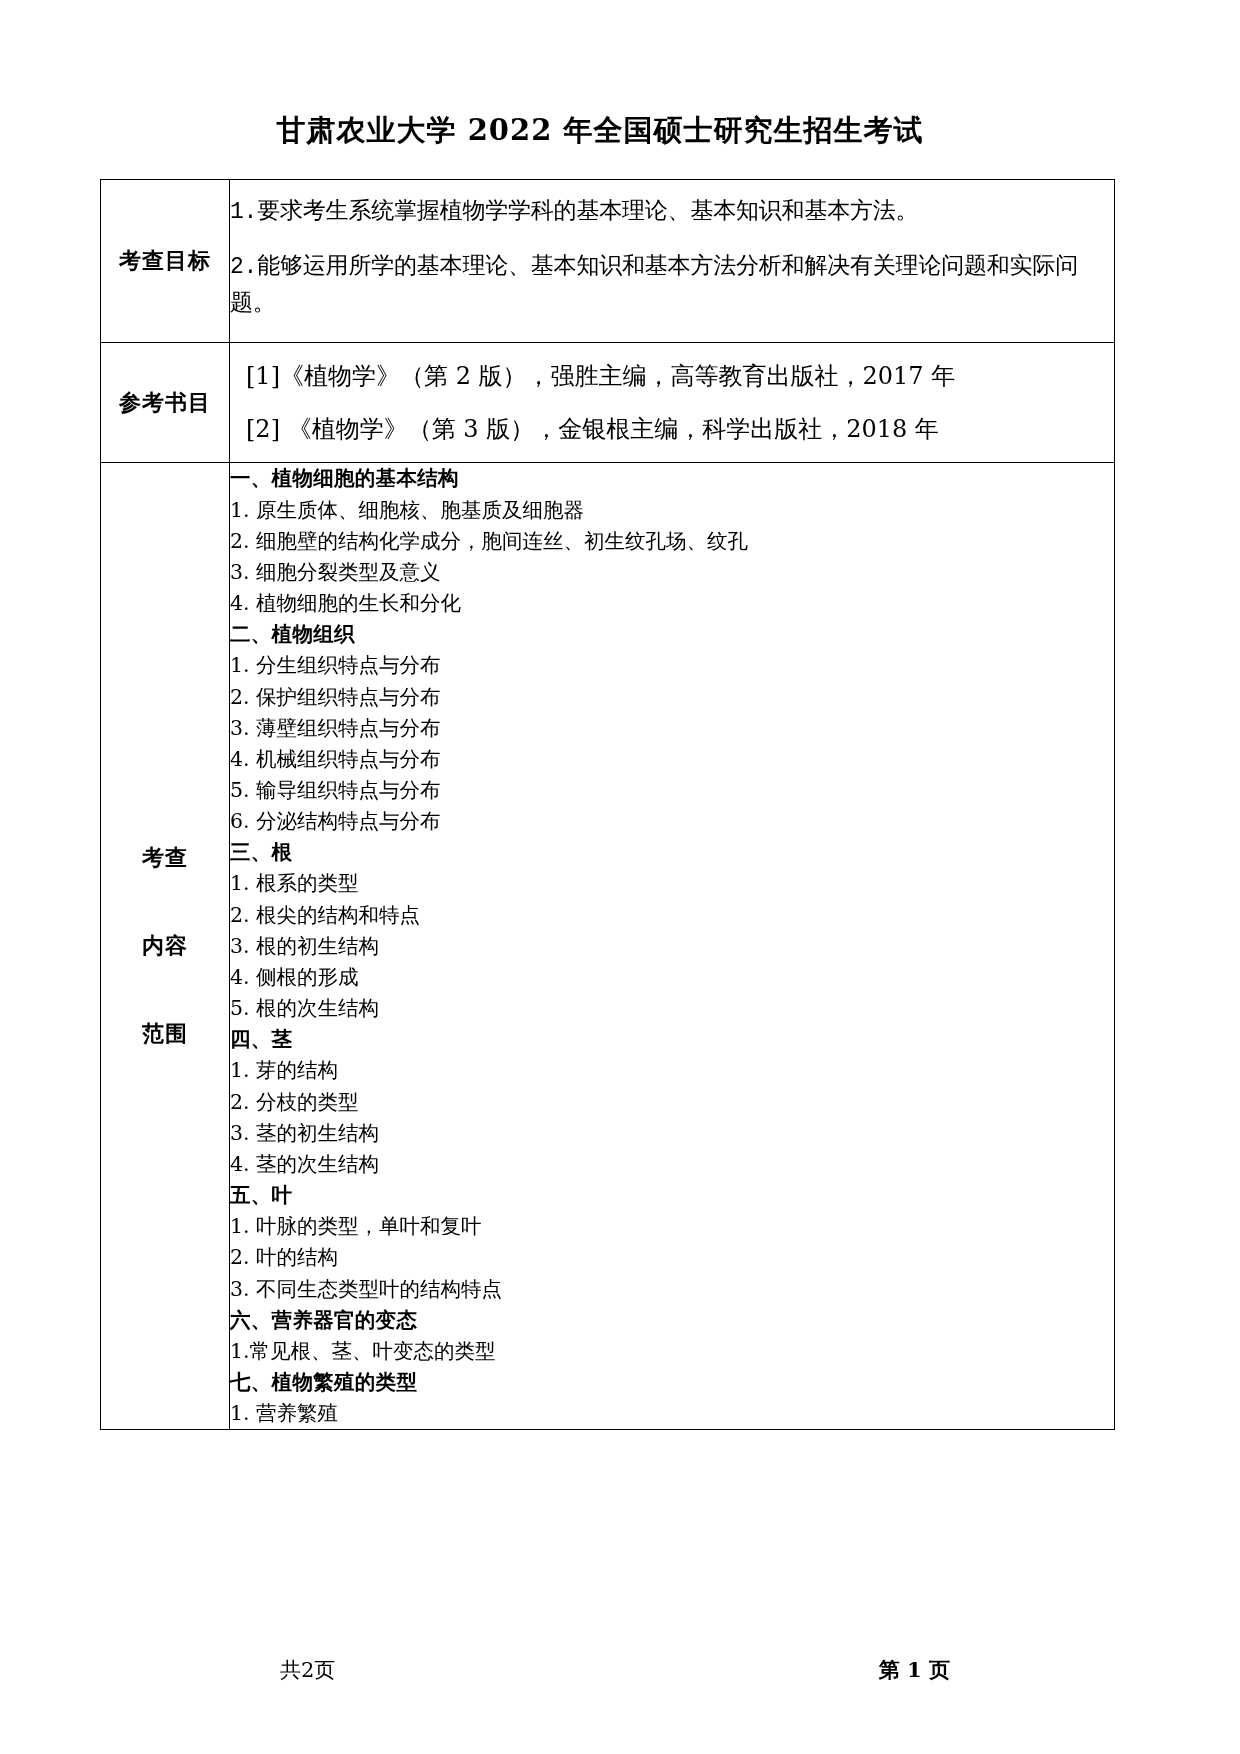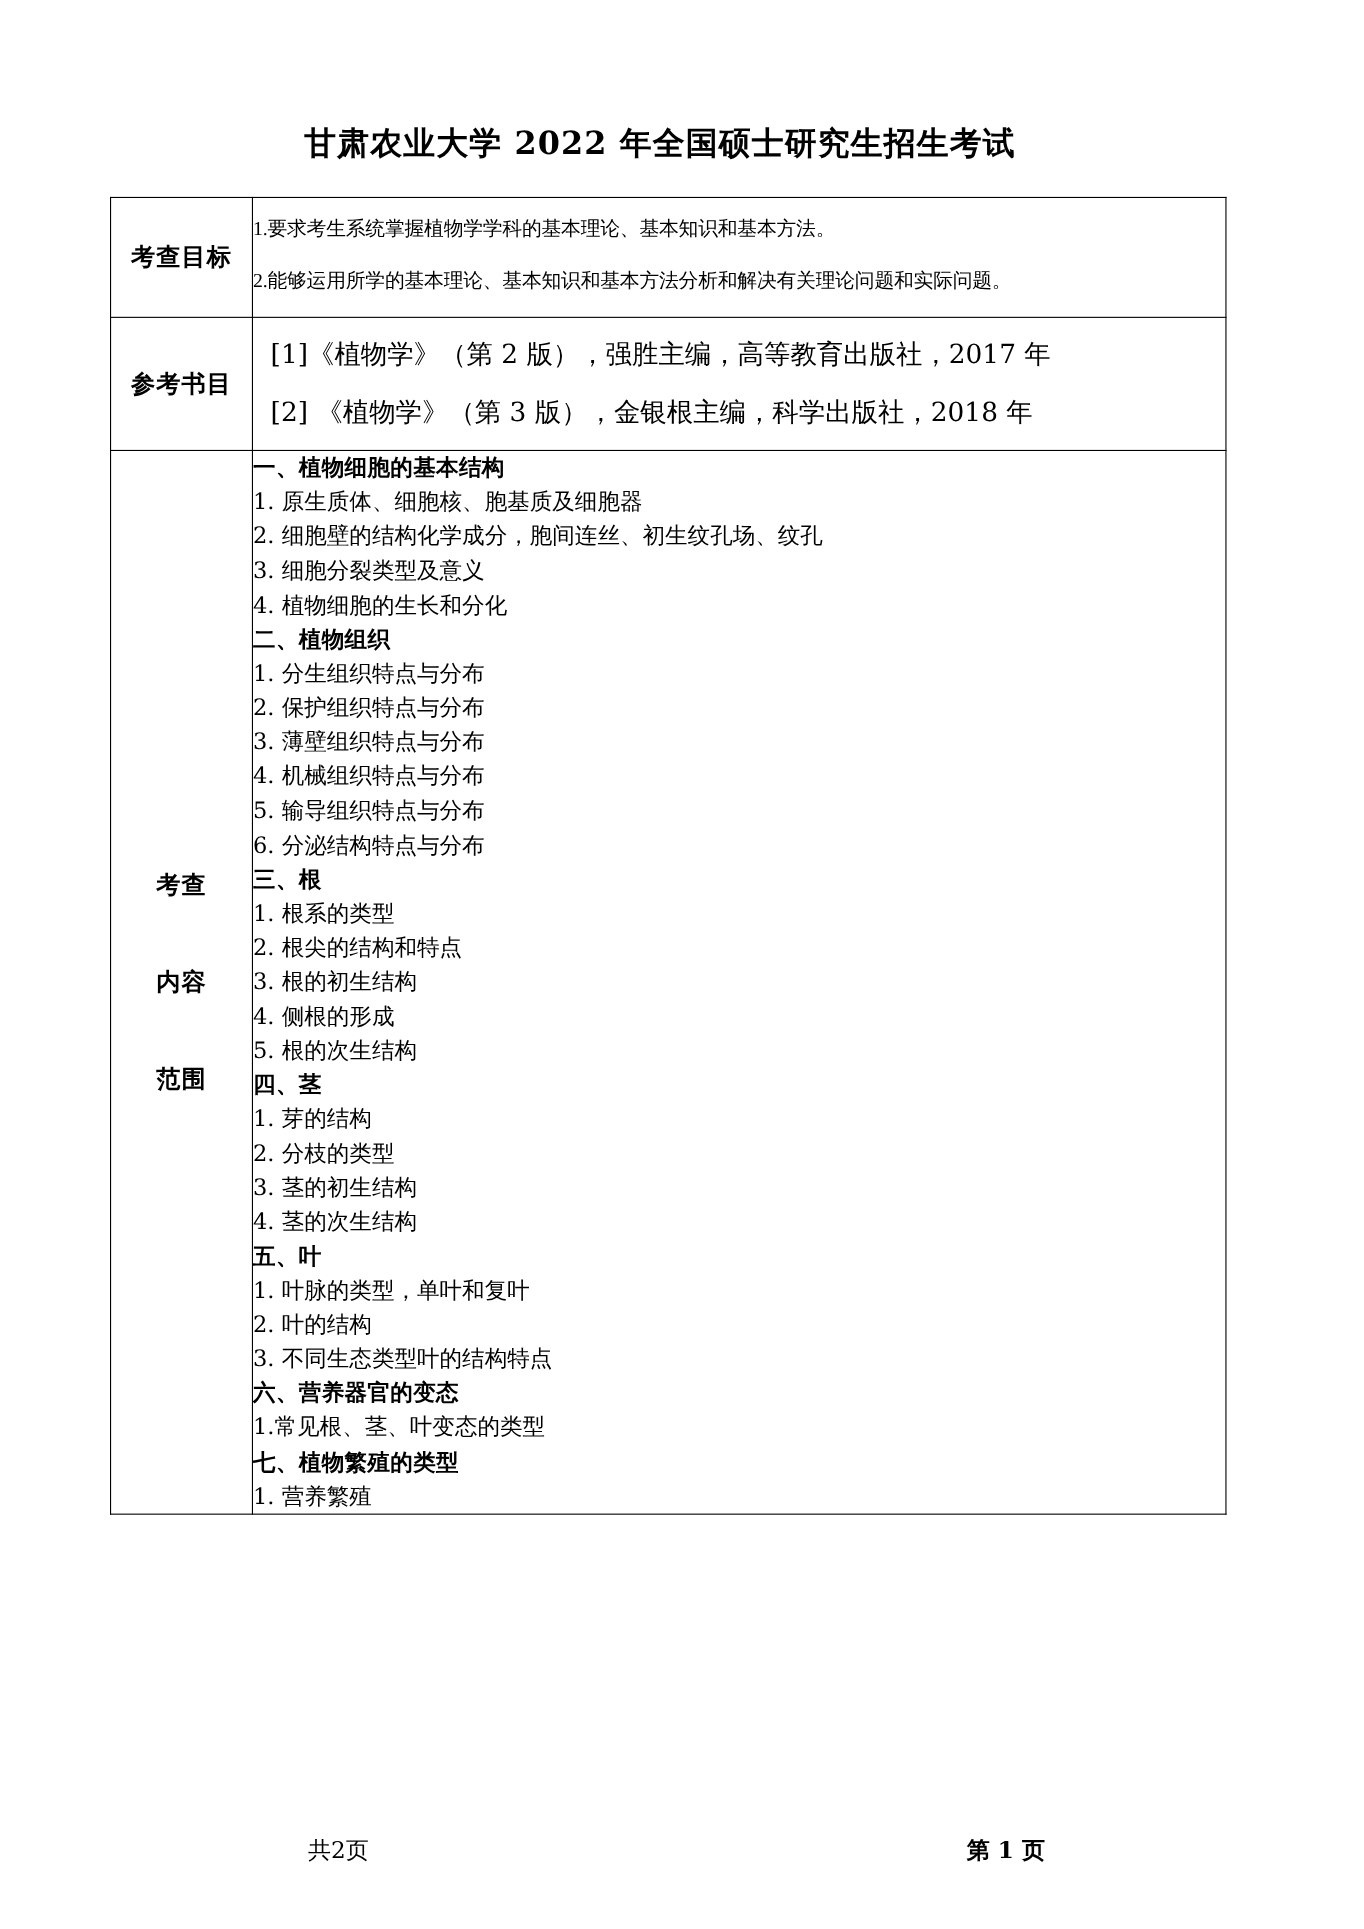--- a/index.html
+++ b/index.html
@@ -84,22 +84,22 @@
     display: block;
     margin: 58px 0;
   }
   td.body-cell {
     padding: 10px 14px 10px 12px;
     font-size: 20px;
     line-height: 1.62;
   }
   .goal-item {
     margin: 14px 0 18px 0;
-    font-family: Liberation Serif, serif;
-    font-size: 18px;
+    font-family: Liberation Mono, monospace;
+    font-size: 23px;
     letter-spacing: -0.2px;
   }
   .type-text {
     font-family: "DejaVu Sans", "Liberation Sans", sans-serif;
     font-size: 19.5px;
     padding: 6px 0;
   }
   .ref-item {
     margin: 14px 16px;
     font-size: 24px;
@@ -121,21 +121,21 @@
     font-size: 20.5px;
     line-height: 1.52;
     margin: 0;
     font-family: "DejaVu Serif", "Liberation Serif", serif;
   }
   
   .footer {
     position: absolute;
     left: 100px;
     right: 100px;
-    bottom: 58px;
+    bottom: 70px;
     display: flex;
     font-size: 21px;
     font-family: "DejaVu Serif", "Liberation Serif", serif;
   }
   .footer .left  { margin-left: 180px; }
   .footer .right { margin-left: auto; margin-right: 150px; font-weight: bold; }
 </style>
 </head>
 <body>
 

